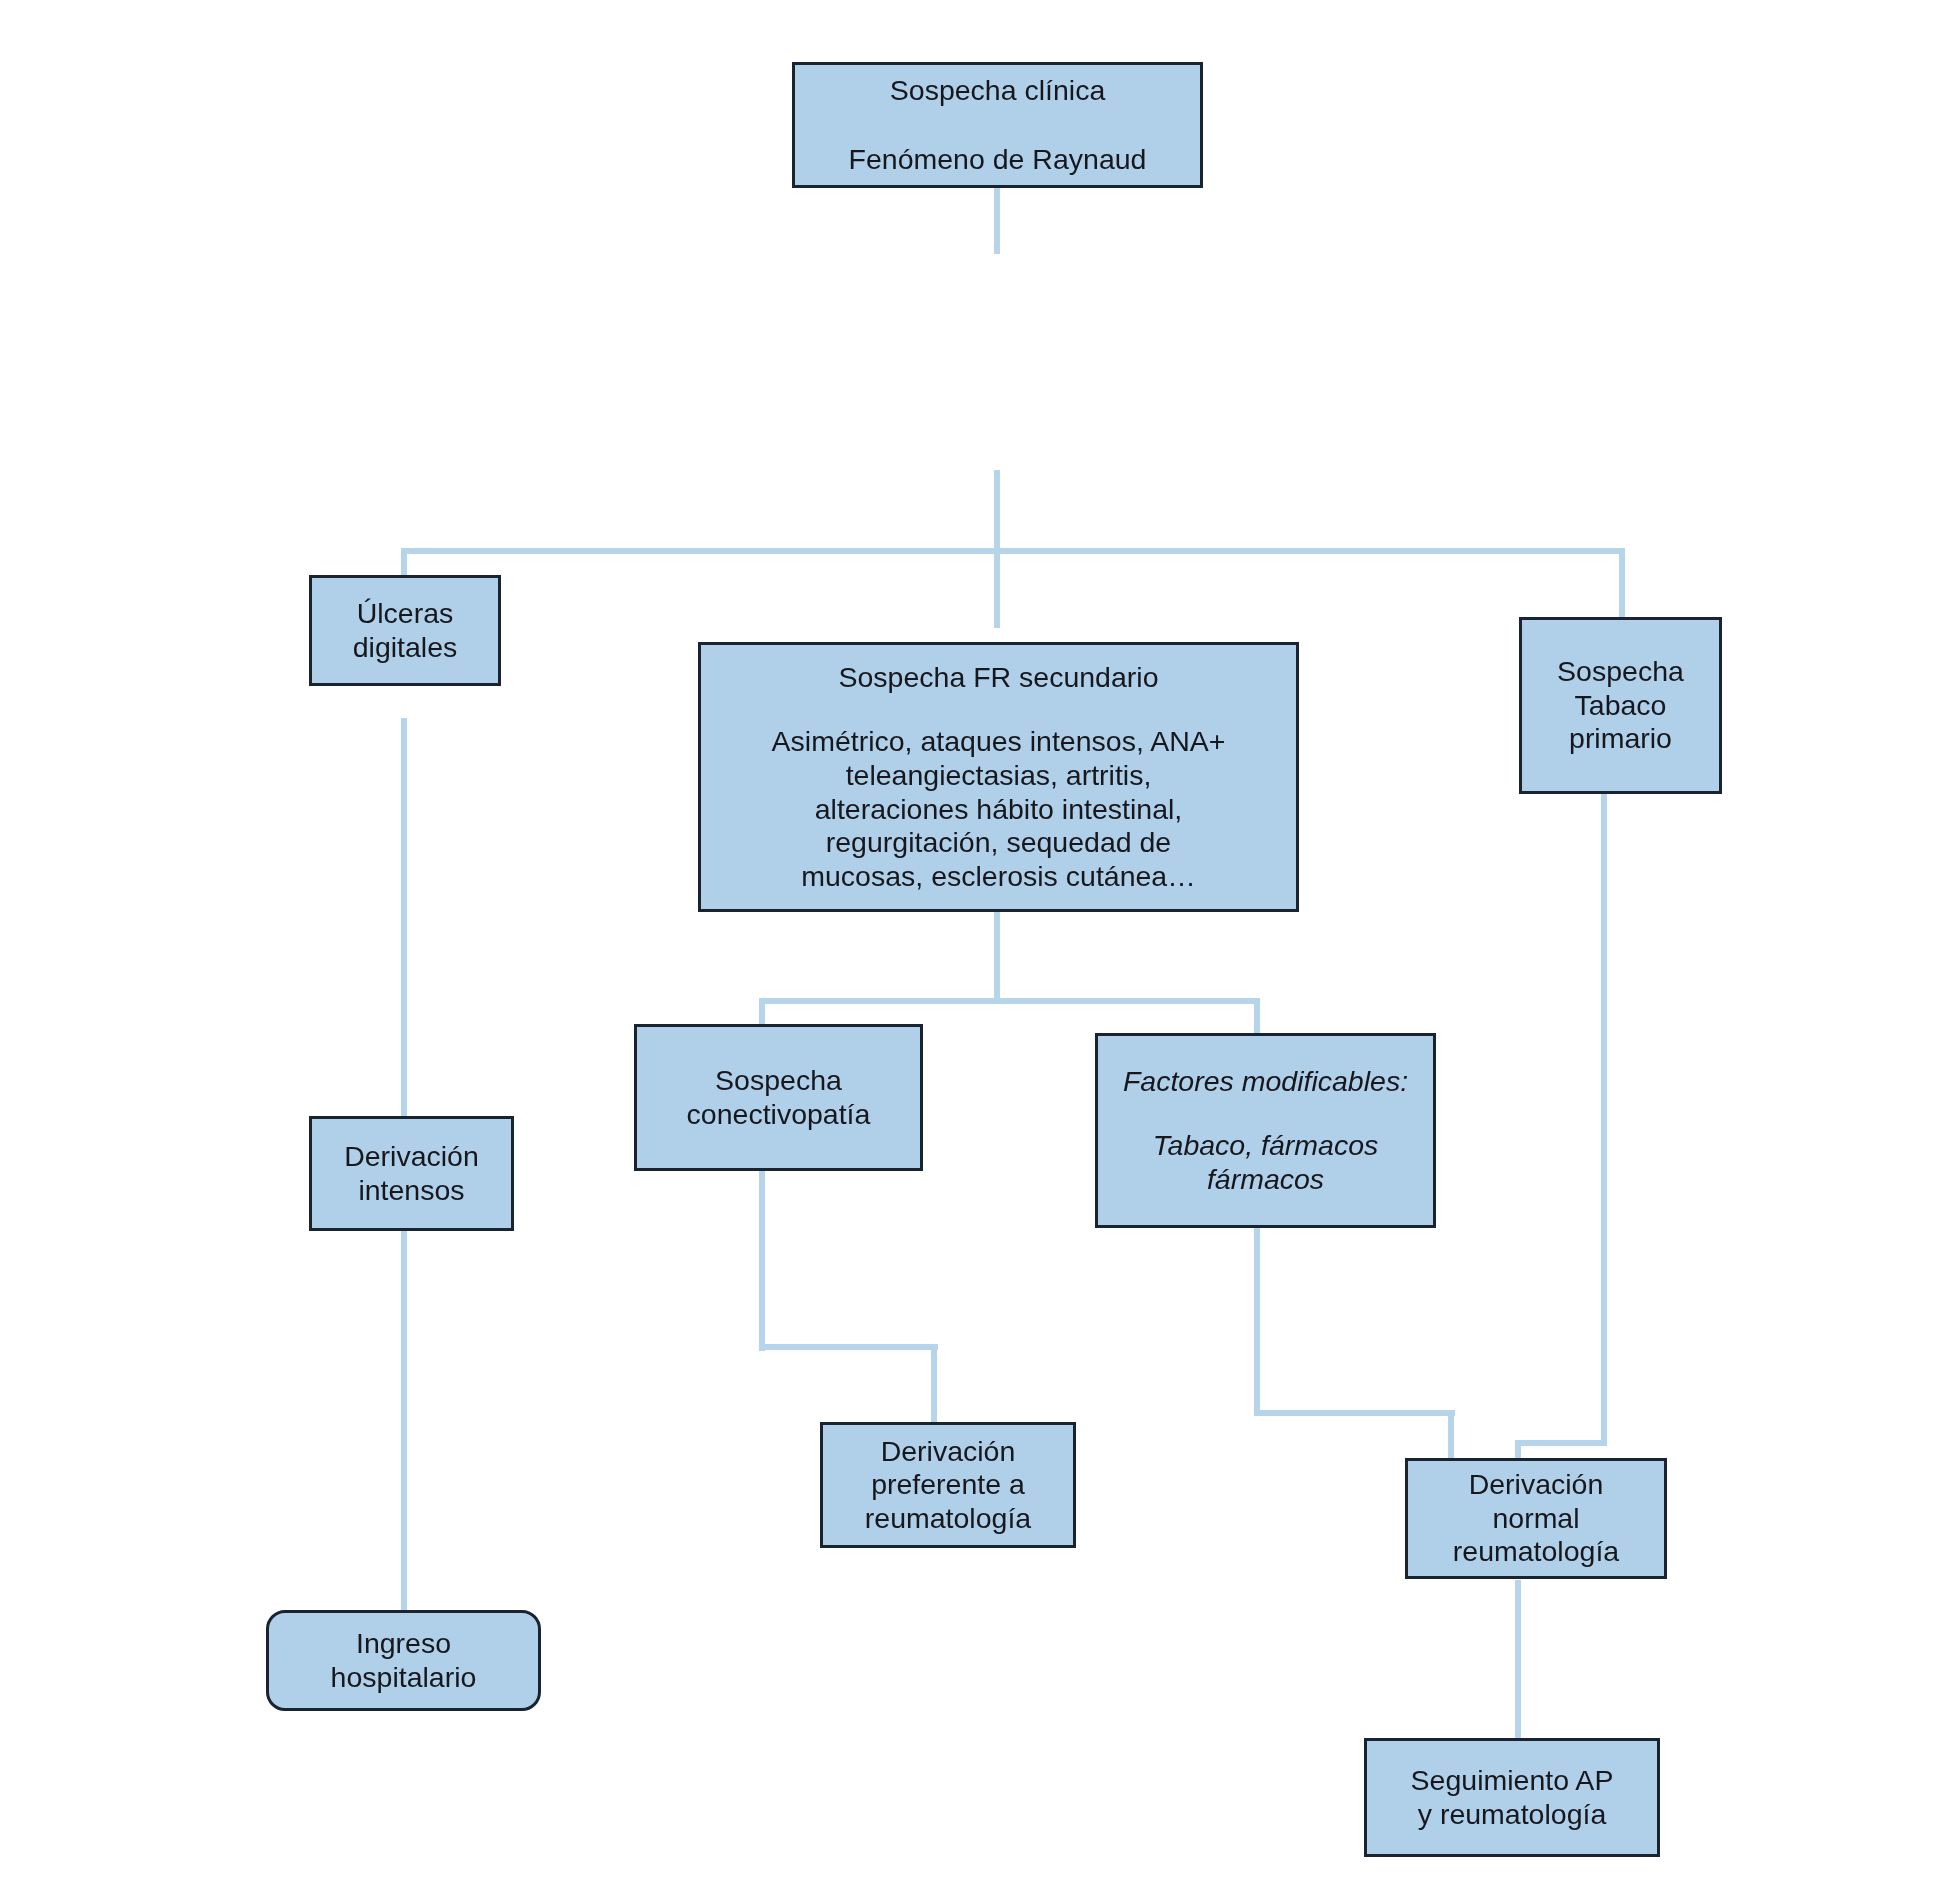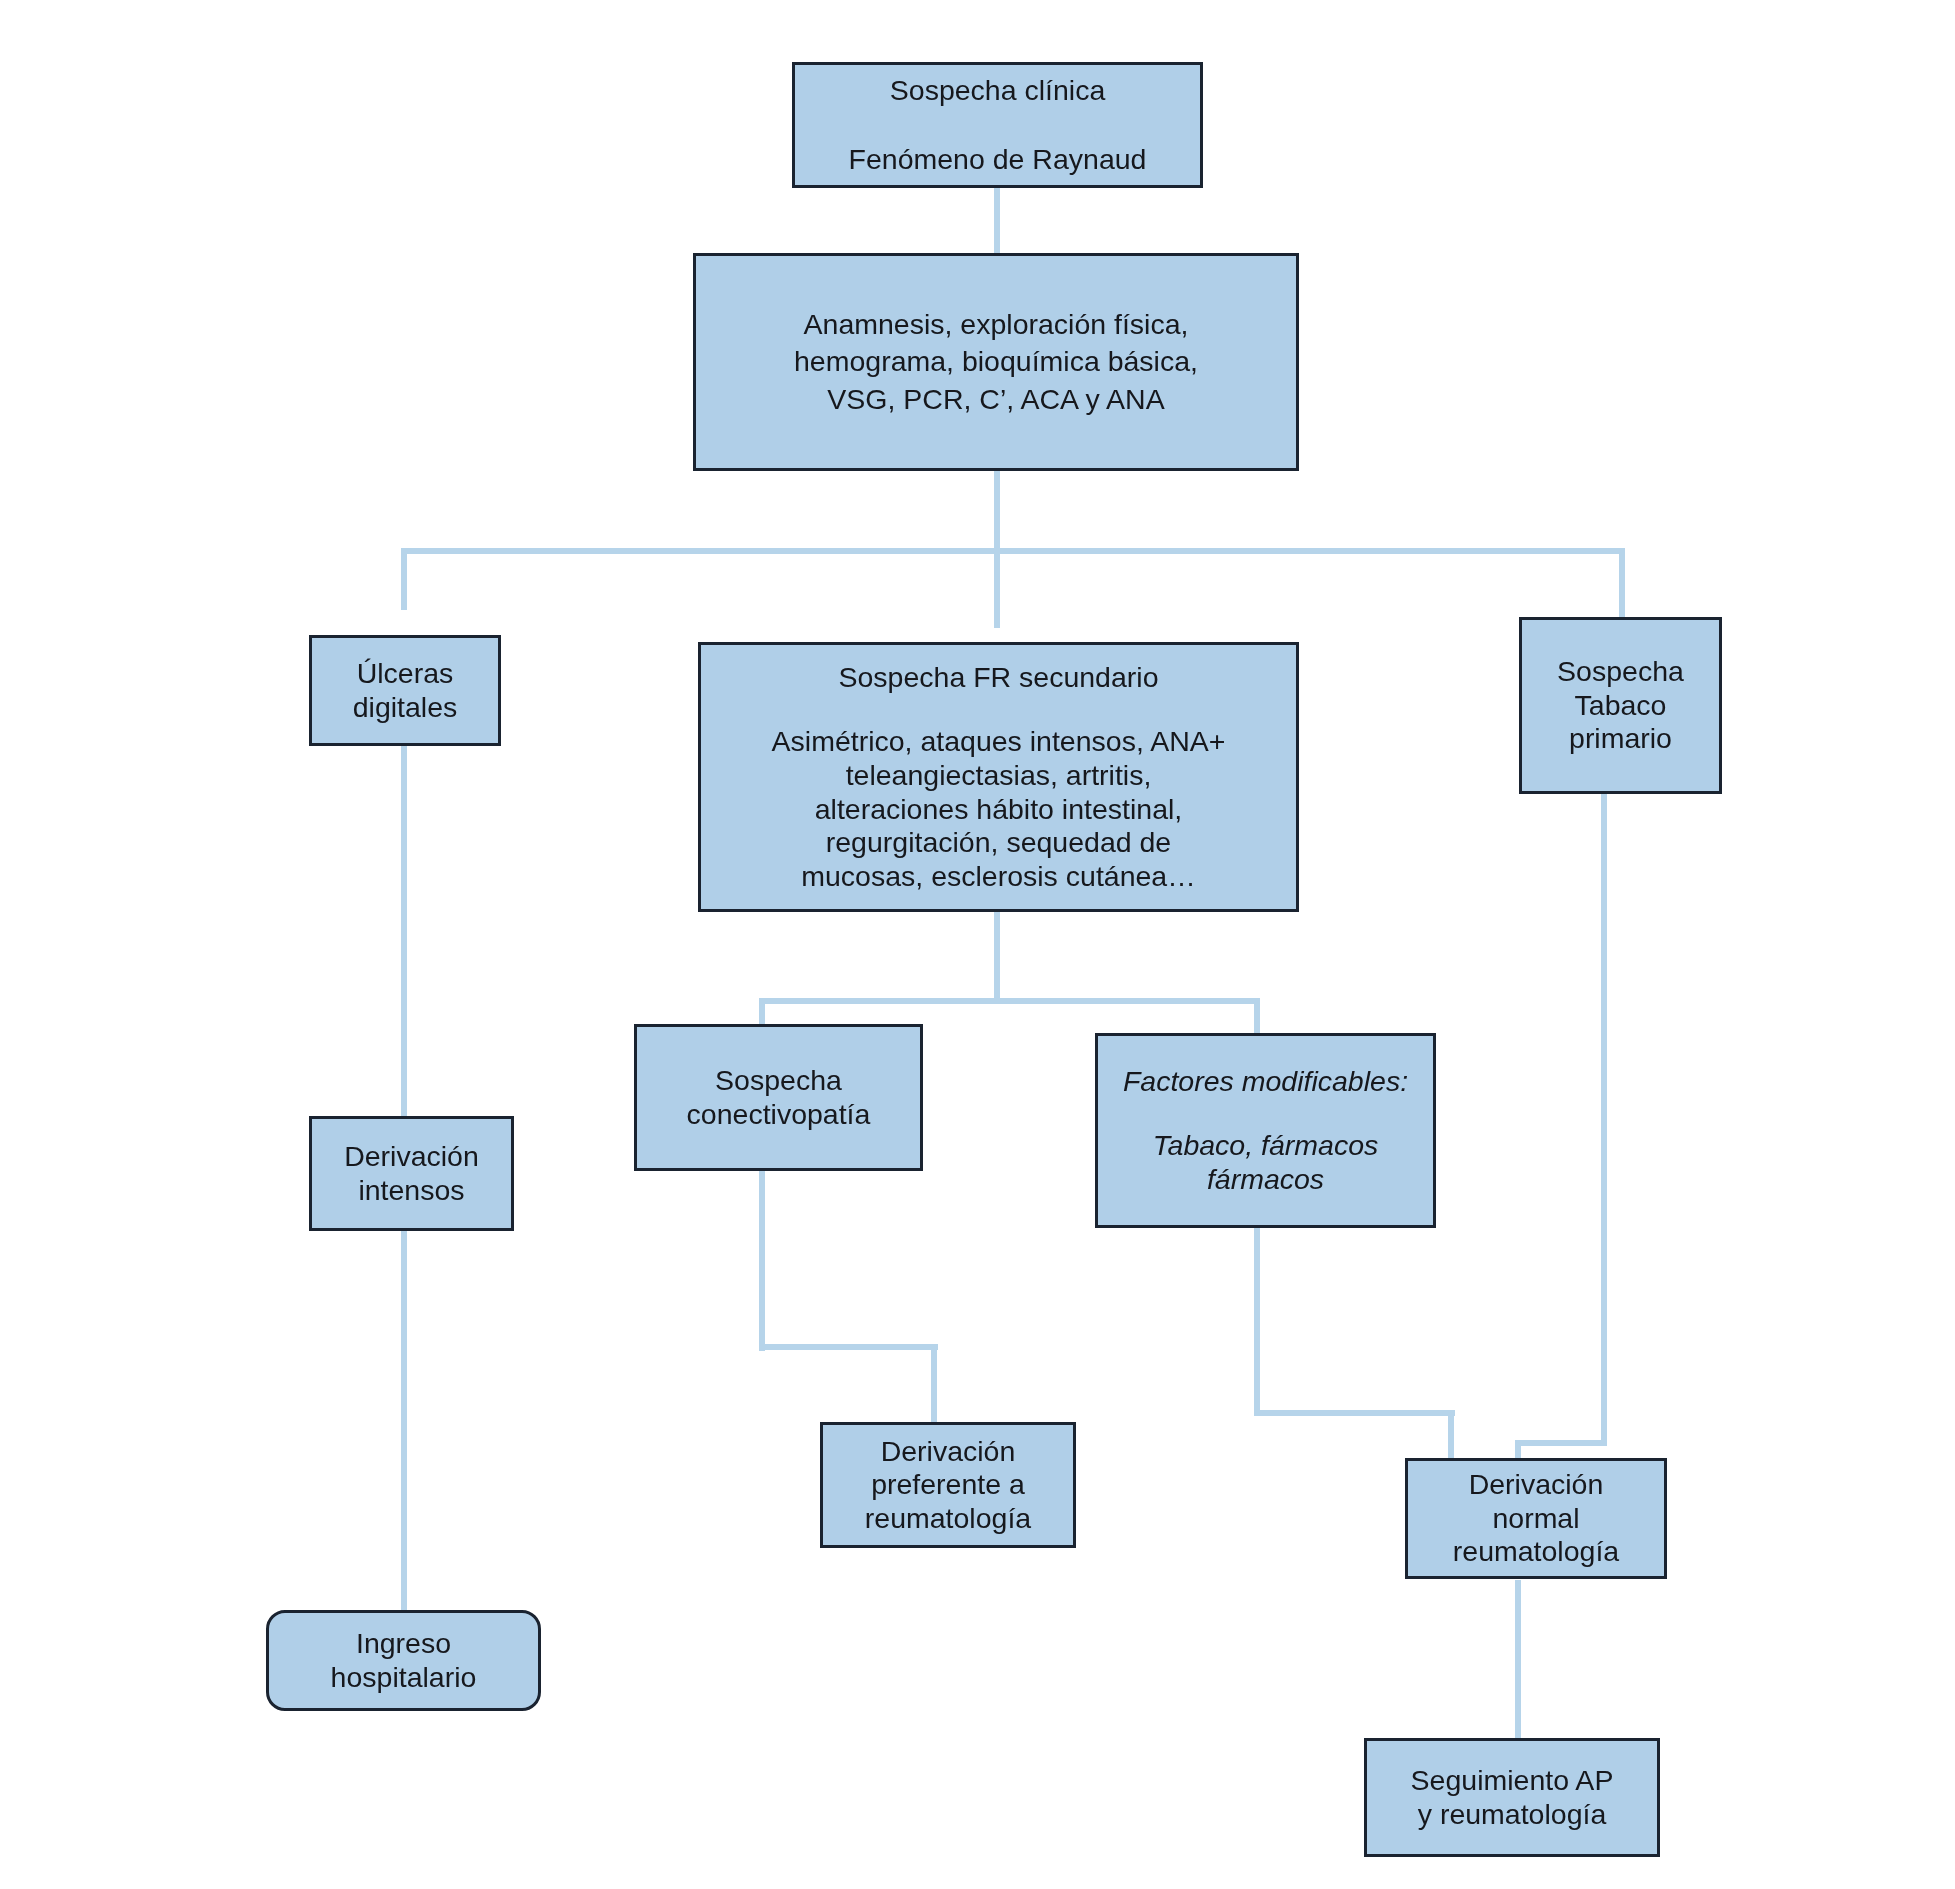--- a/index.html
+++ b/index.html
@@ -95,27 +95,22 @@
 
     <div class="conn v" style="left:1515px; top:1580px; height:161px;"></div>
   </div>
 
   <div class="node" style="left:792px; top:62px; width:411px; height:126px;">
     <span class="ln">Sospecha clínica</span>
     <span class="gap"></span>
     <span class="ln">Fenómeno de Raynaud</span>
   </div>
 
-  <div class="node" style="left:693px; top:253px; width:606px; height:218px;">
-    <span class="ln">Anamnesis, exploración física,</span>
-    <span class="ln">hemograma, bioquímica básica,</span>
-    <span class="ln">VSG, PCR, C’, ACA y ANA</span>
-  </div>
 
-  <div class="node tight" style="left:309px; top:635px; width:192px; height:111px;">
+  <div class="node tight" style="left:309px; top:575px; width:192px; height:111px;">
     <span class="ln">Úlceras</span>
     <span class="ln">digitales</span>
   </div>
 
   <div class="node tight" style="left:698px; top:625px; width:601px; height:270px;margin-top:17px;">
     <span class="ln">Sospecha FR secundario</span>
     <span class="gap"></span>
     <span class="ln">Asimétrico, ataques intensos, ANA+</span>
     <span class="ln">teleangiectasias, artritis,</span>
     <span class="ln">alteraciones hábito intestinal,</span>

